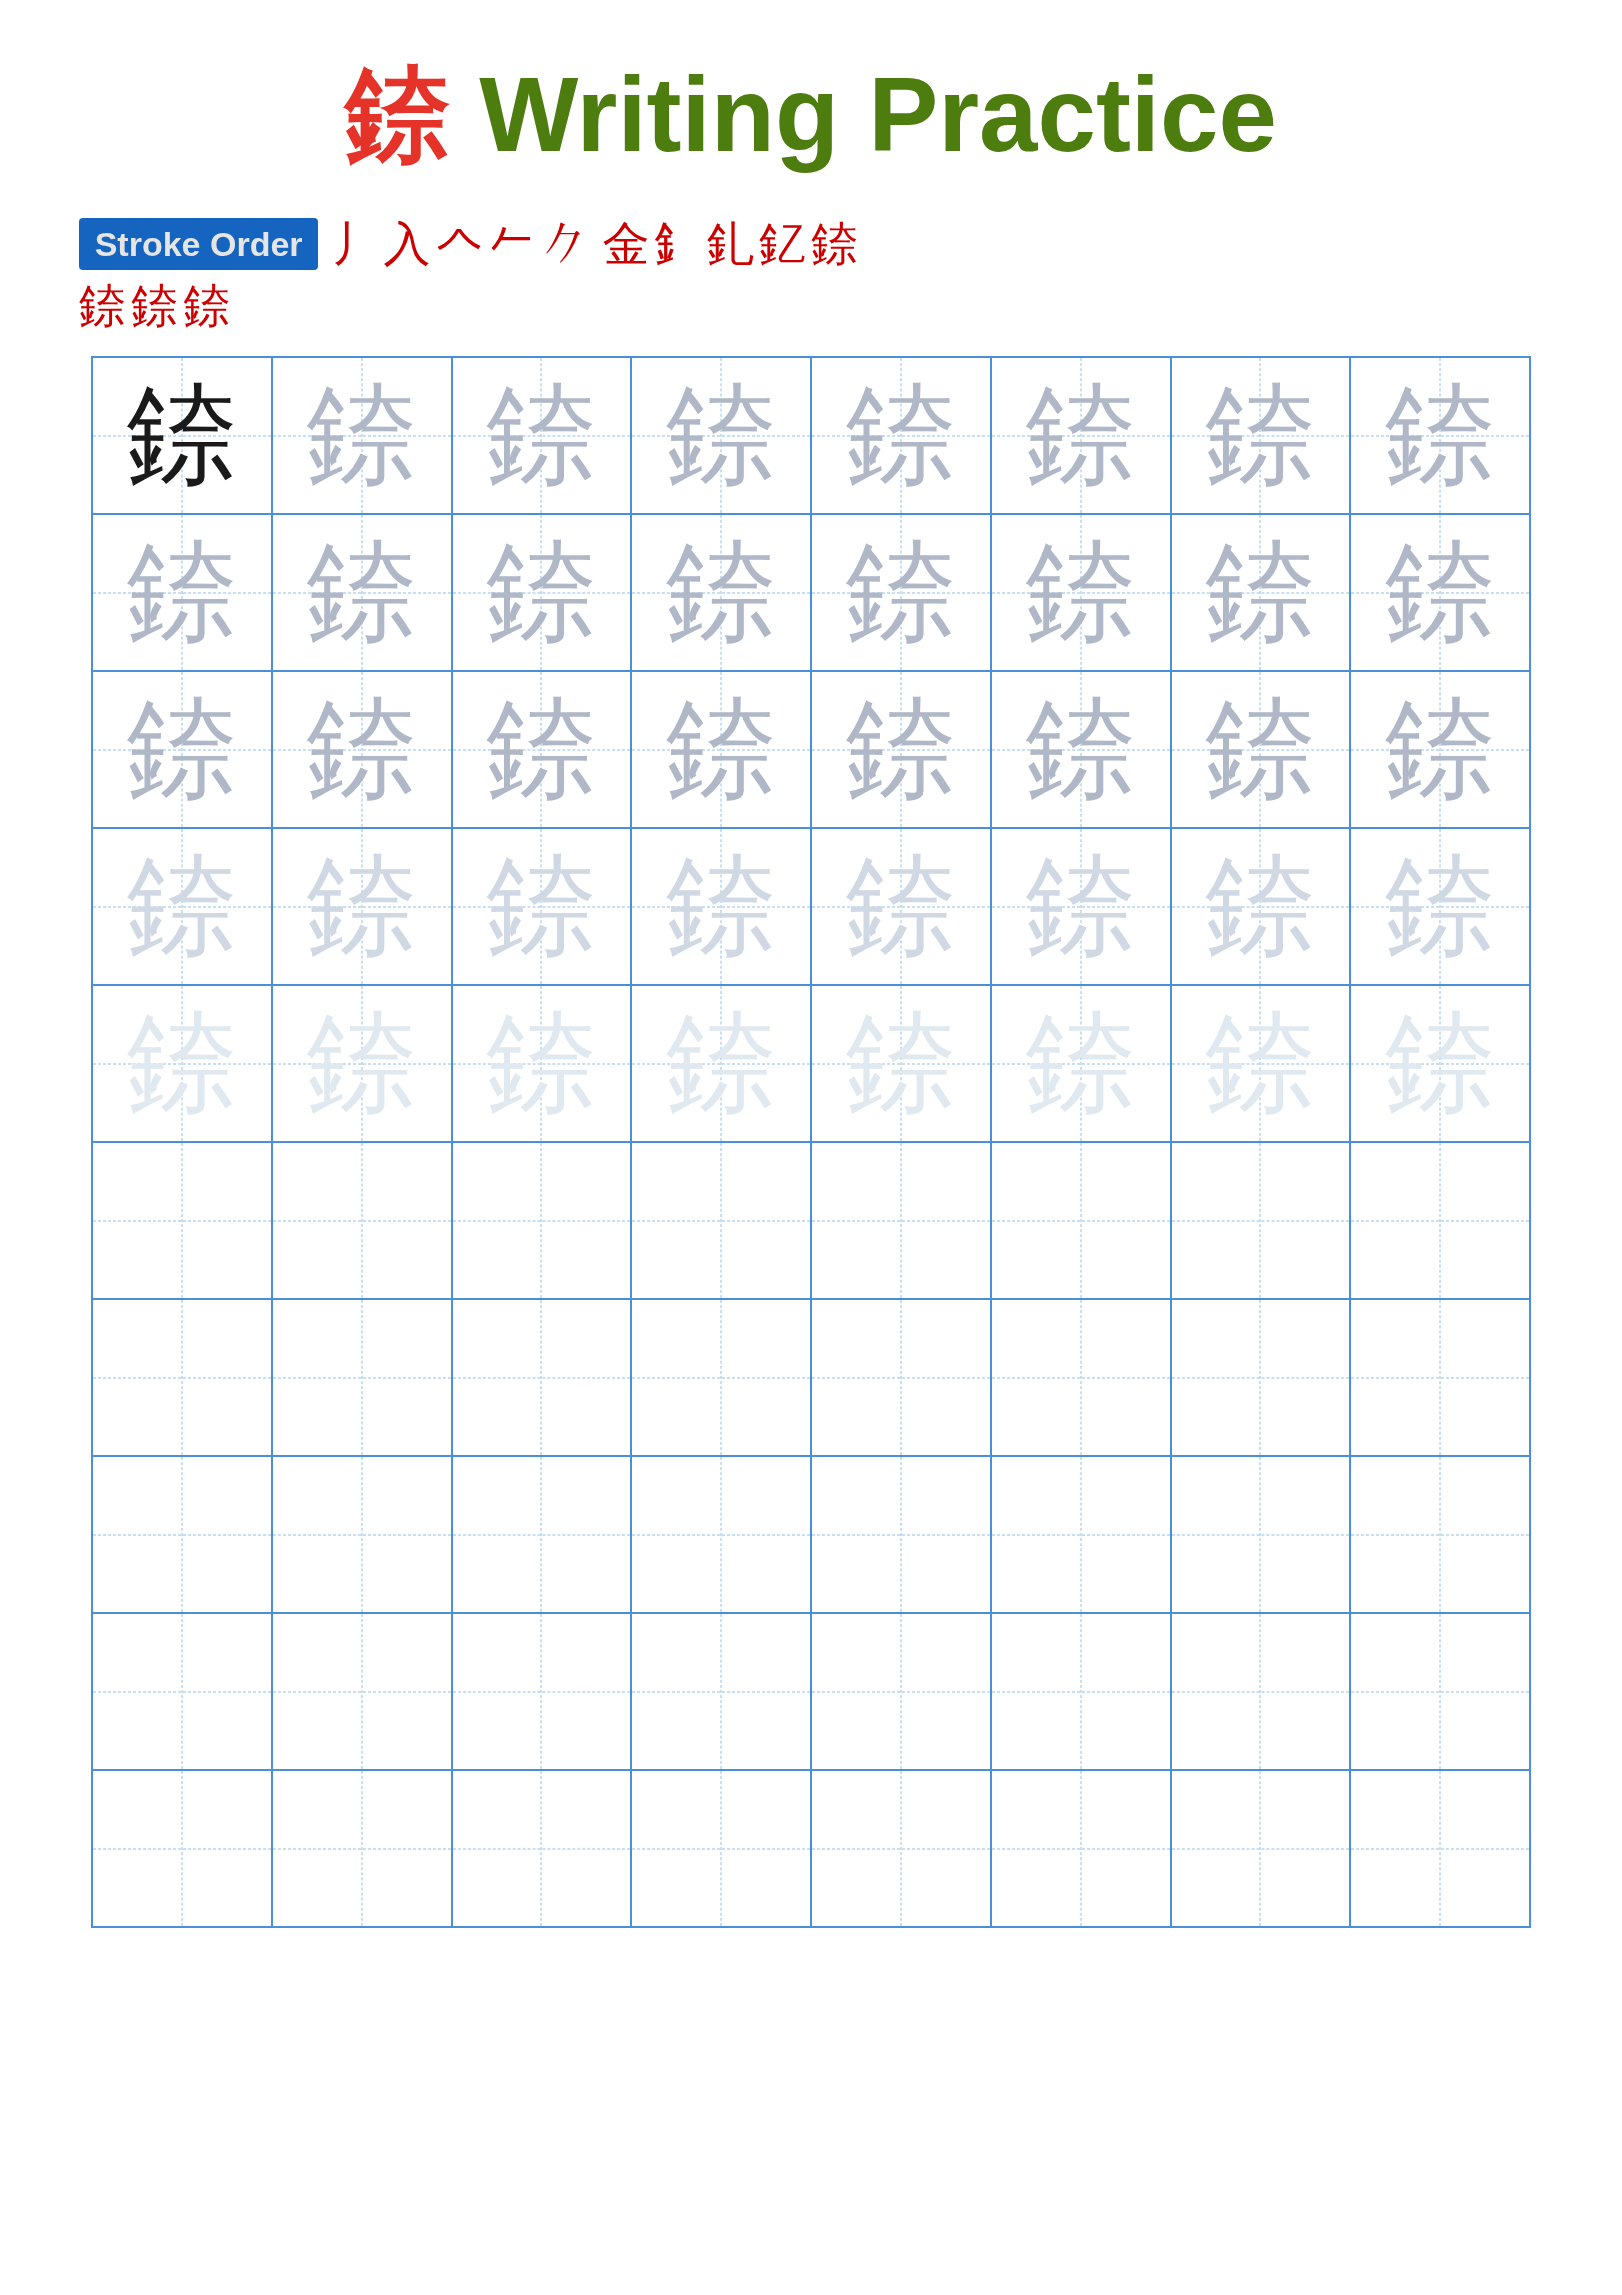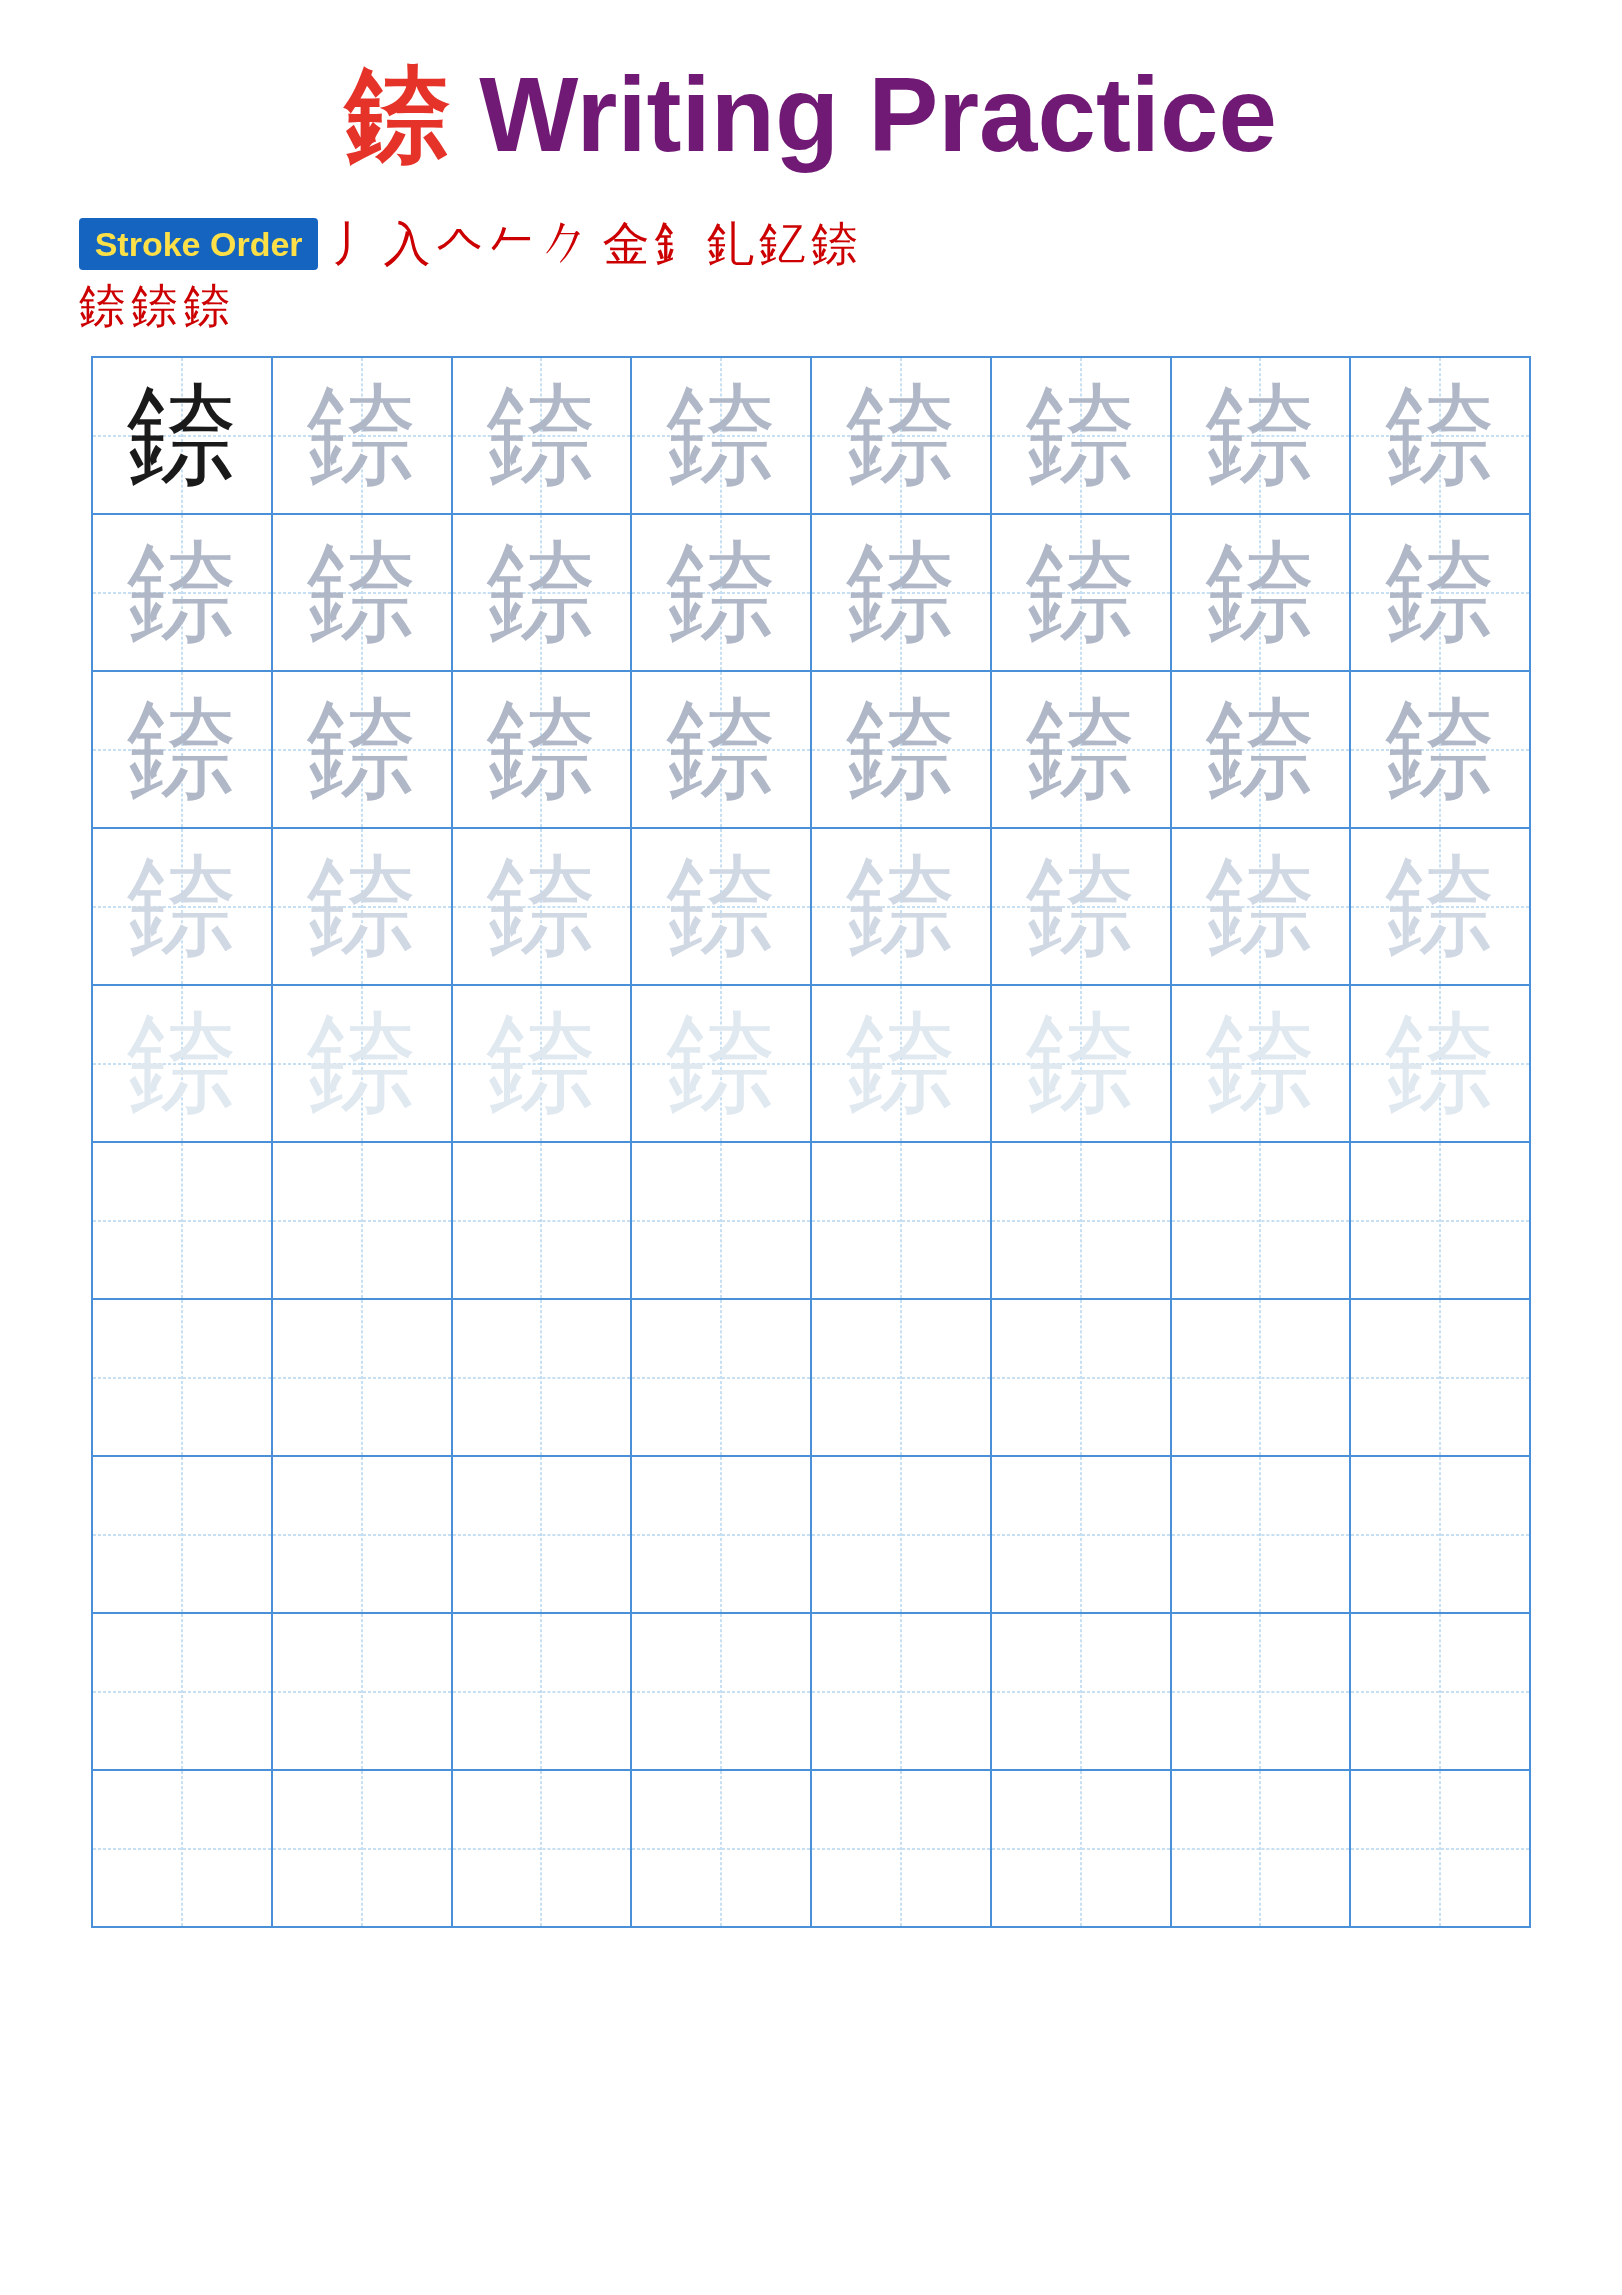--- a/index.html
+++ b/index.html
@@ -26,39 +26,39 @@
     .title {
       font-size: 105px;
       font-weight: bold;
       color: #e63329;
       margin-bottom: 39px;
       text-align: center;
       line-height: 1.2;
     }
 
     .title .writing-practice {
-      color: #701a75;
+      color: #4d7c0f;
       font-family: 'Arial', sans-serif;
       font-weight: bold;
       text-align: right;
     }
 
     .stroke-order-row {
       display: flex;
       flex-direction: row;
       align-items: center;
       flex-wrap: wrap;
       width: 100%;
       margin-bottom: 13px;
       gap: 0;
     }
 
     .stroke-order-badge {
       background: #1565c0;
-      color: #fde047;
+      color: #e5e5e5;
       font-size: 34px;
       font-family: Arial, sans-serif;
       font-weight: bold;
       padding: 6.5px 15.7px;
       border-radius: 3.9px;
       margin-right: 13px;
       white-space: nowrap;
     }
 
     .stroke-chars {

